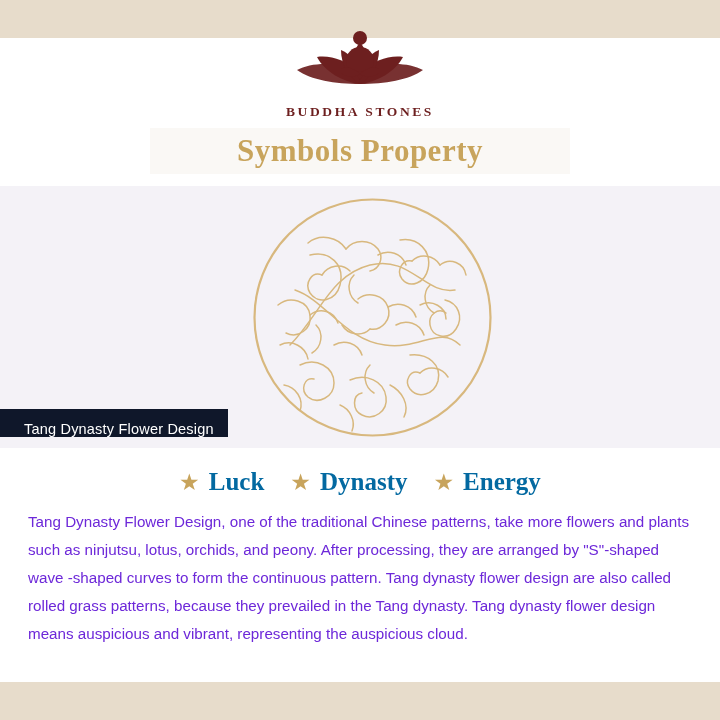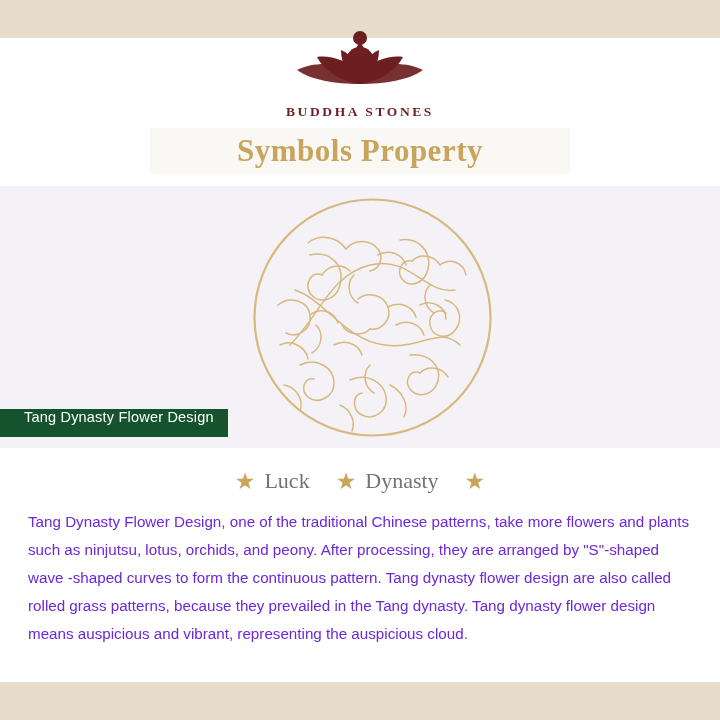--- a/index.html
+++ b/index.html
@@ -102,25 +102,25 @@
     height: 245px;
   }
 
   
   .tag {
     position: absolute;
     left: 0px;
     top: 409px;
     height: 28px;
     padding: 0 14px 0 24px;
-    background: #14532d;
+    background: #0f172a;
     color: #ffffff;
     font-size: 14.5px;
     display: flex;
-    align-items: flex-start;
+    align-items: flex-end;
     letter-spacing: 0.2px;
   }
 
   
   .keywords {
     position: absolute;
     left: 0;
     top: 468px;
     width: 720px;
     display: flex;
@@ -133,23 +133,23 @@
     align-items: center;
     gap: 9px;
   }
   .kw .star {
     color: #c8a45c;
     font-size: 23px;
     line-height: 1;
   }
   .kw .kw-label {
     font-family: "Liberation Serif", serif;
-    font-weight: normal;
-    font-size: 22px;
-    color: #737373;
+    font-weight: bold;
+    font-size: 25px;
+    color: #0369a1;
   }
 
   
   .body-copy {
     position: absolute;
     left: 28px;
     top: 508px;
     width: 666px;
     font-size: 15.2px;
     line-height: 28px;
@@ -255,18 +255,19 @@
     <div class="kw">
       <span class="star">★</span>
       <span class="kw-label">Luck</span>
     </div>
     <div class="kw">
       <span class="star">★</span>
       <span class="kw-label">Dynasty</span>
     </div>
     <div class="kw">
       <span class="star">★</span>
+      <span class="kw-label">Energy</span>
     </div>
   </div>
 
   <div class="body-copy">Tang Dynasty Flower Design, one of the traditional Chinese patterns, take more flowers and plants such as ninjutsu, lotus, orchids, and peony. After processing, they are arranged by "S"-shaped wave -shaped curves to form the continuous pattern.  Tang dynasty flower design are also called rolled grass patterns, because they prevailed in the Tang dynasty. Tang dynasty flower design means auspicious and vibrant, representing the auspicious cloud.</div>
 
 </div>
 
 </body></html>

